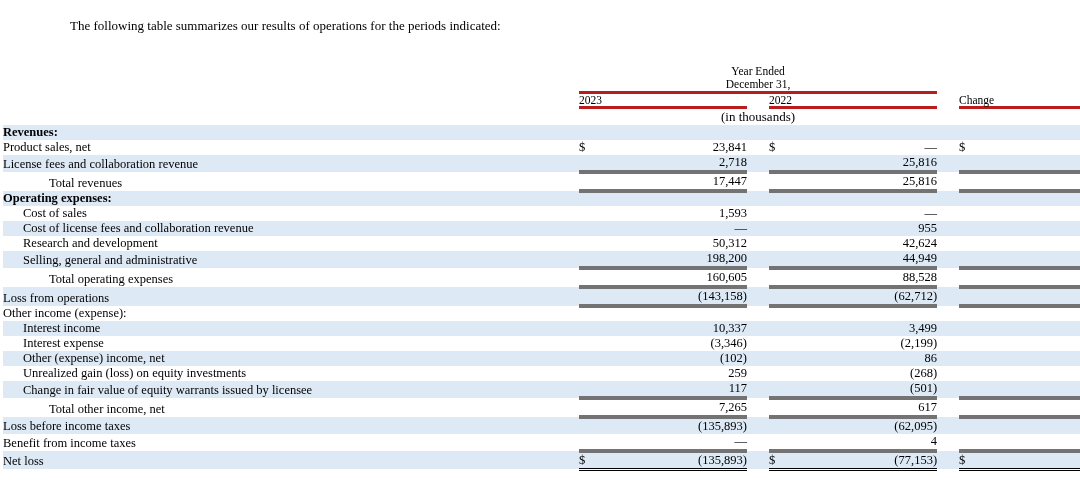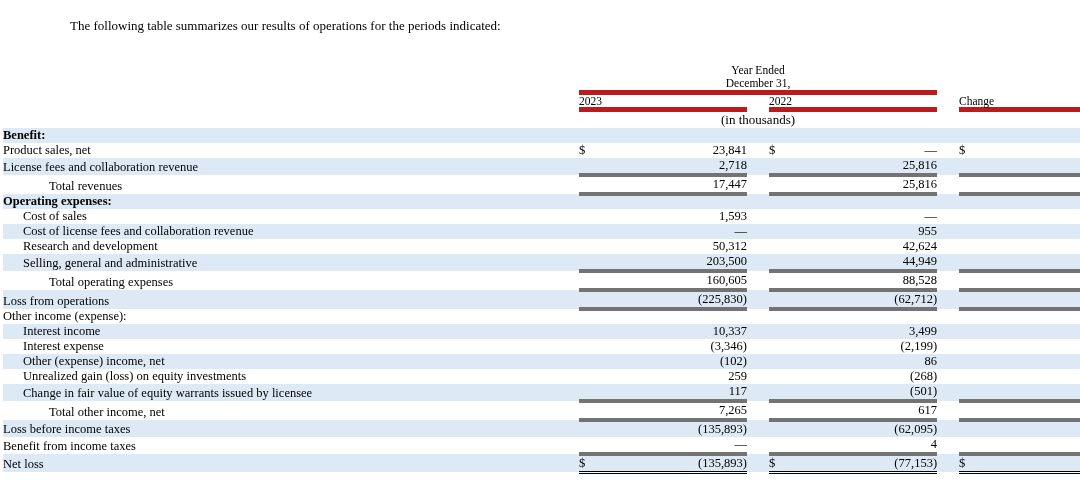--- a/index.html
+++ b/index.html
@@ -88,21 +88,21 @@
     padding: 2px 0 2px 0;
   }
   .units {
     text-align: center;
     font-weight: bold;
     font-size: 13px;
     padding: 2px 0 3px 0;
   }
   .bb { border-bottom: 4px solid #737373; }
   .bbd { border-bottom: 3px double #000; }
-  .th-line { border-bottom: 5px solid #b91c1c; }
+  .th-line { border-bottom: 3px solid #b91c1c; }
 </style>
 </head>
 <body>
 
 <div class="page">
 
 
   <div class="intro-para">The following table summarizes our results of operations for the periods indicated:</div>
 
   <table class="fin">
@@ -137,21 +137,21 @@
       </tr>
       <tr>
         <td></td>
         <td colspan="5" class="units">(in thousands)</td>
         <td></td>
         <td colspan="2"></td>
       </tr>
     </thead>
     <tbody id="table-body">
         <tr class="shade">
-          <td class="lbl bold">Benefit:</td>
+          <td class="lbl bold">Revenues:</td>
           <td class="cur"></td>
           <td class="num"></td>
           <td></td>
           <td class="cur"></td>
           <td class="num"></td>
           <td></td>
           <td class="cur"></td>
           <td class="num"></td>
         </tr>
         <tr>
@@ -227,21 +227,21 @@
           <td></td>
           <td class="cur"></td>
           <td class="num">42,624</td>
           <td></td>
           <td class="cur"></td>
           <td class="num">7,688</td>
         </tr>
         <tr class="shade">
           <td class="lbl ind1">Selling, general and administrative</td>
           <td class="cur bb"></td>
-          <td class="num bb">203,500</td>
+          <td class="num bb">198,200</td>
           <td></td>
           <td class="cur bb"></td>
           <td class="num bb">44,949</td>
           <td></td>
           <td class="cur bb"></td>
           <td class="num bb">63,751</td>
         </tr>
         <tr>
           <td class="lbl ind2">Total operating expenses</td>
           <td class="cur bb"></td>
@@ -249,21 +249,21 @@
           <td></td>
           <td class="cur bb"></td>
           <td class="num bb">88,528</td>
           <td></td>
           <td class="cur bb"></td>
           <td class="num bb">72,077</td>
         </tr>
         <tr class="shade">
           <td class="lbl">Loss from operations</td>
           <td class="cur bb"></td>
-          <td class="num bb">(225,830)</td>
+          <td class="num bb">(143,158)</td>
           <td></td>
           <td class="cur bb"></td>
           <td class="num bb">(62,712)</td>
           <td></td>
           <td class="cur bb"></td>
           <td class="num bb">(80,446)</td>
         </tr>
         <tr>
           <td class="lbl">Other income (expense):</td>
           <td class="cur"></td>

